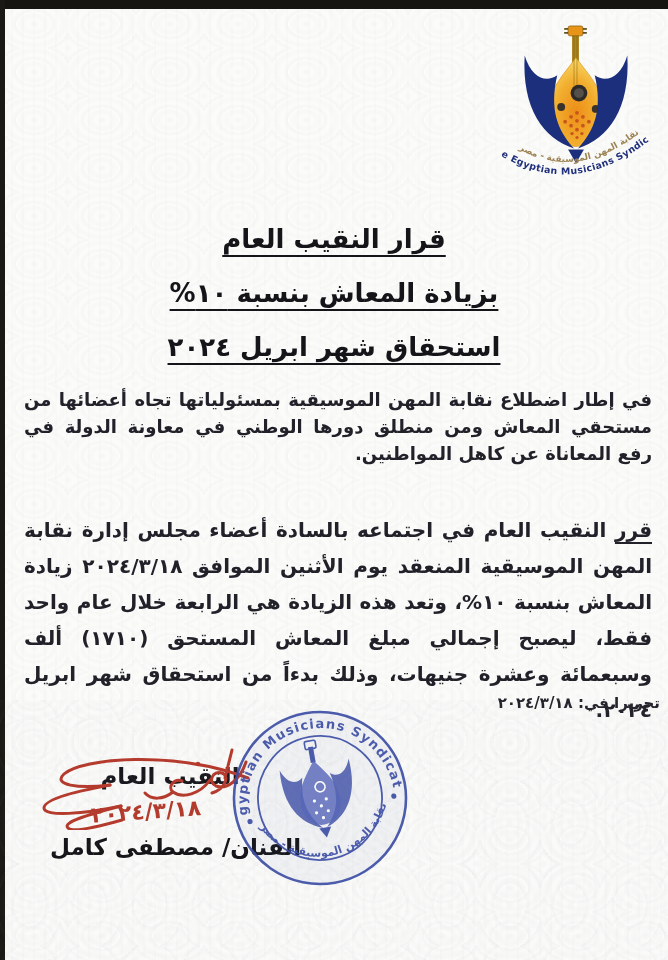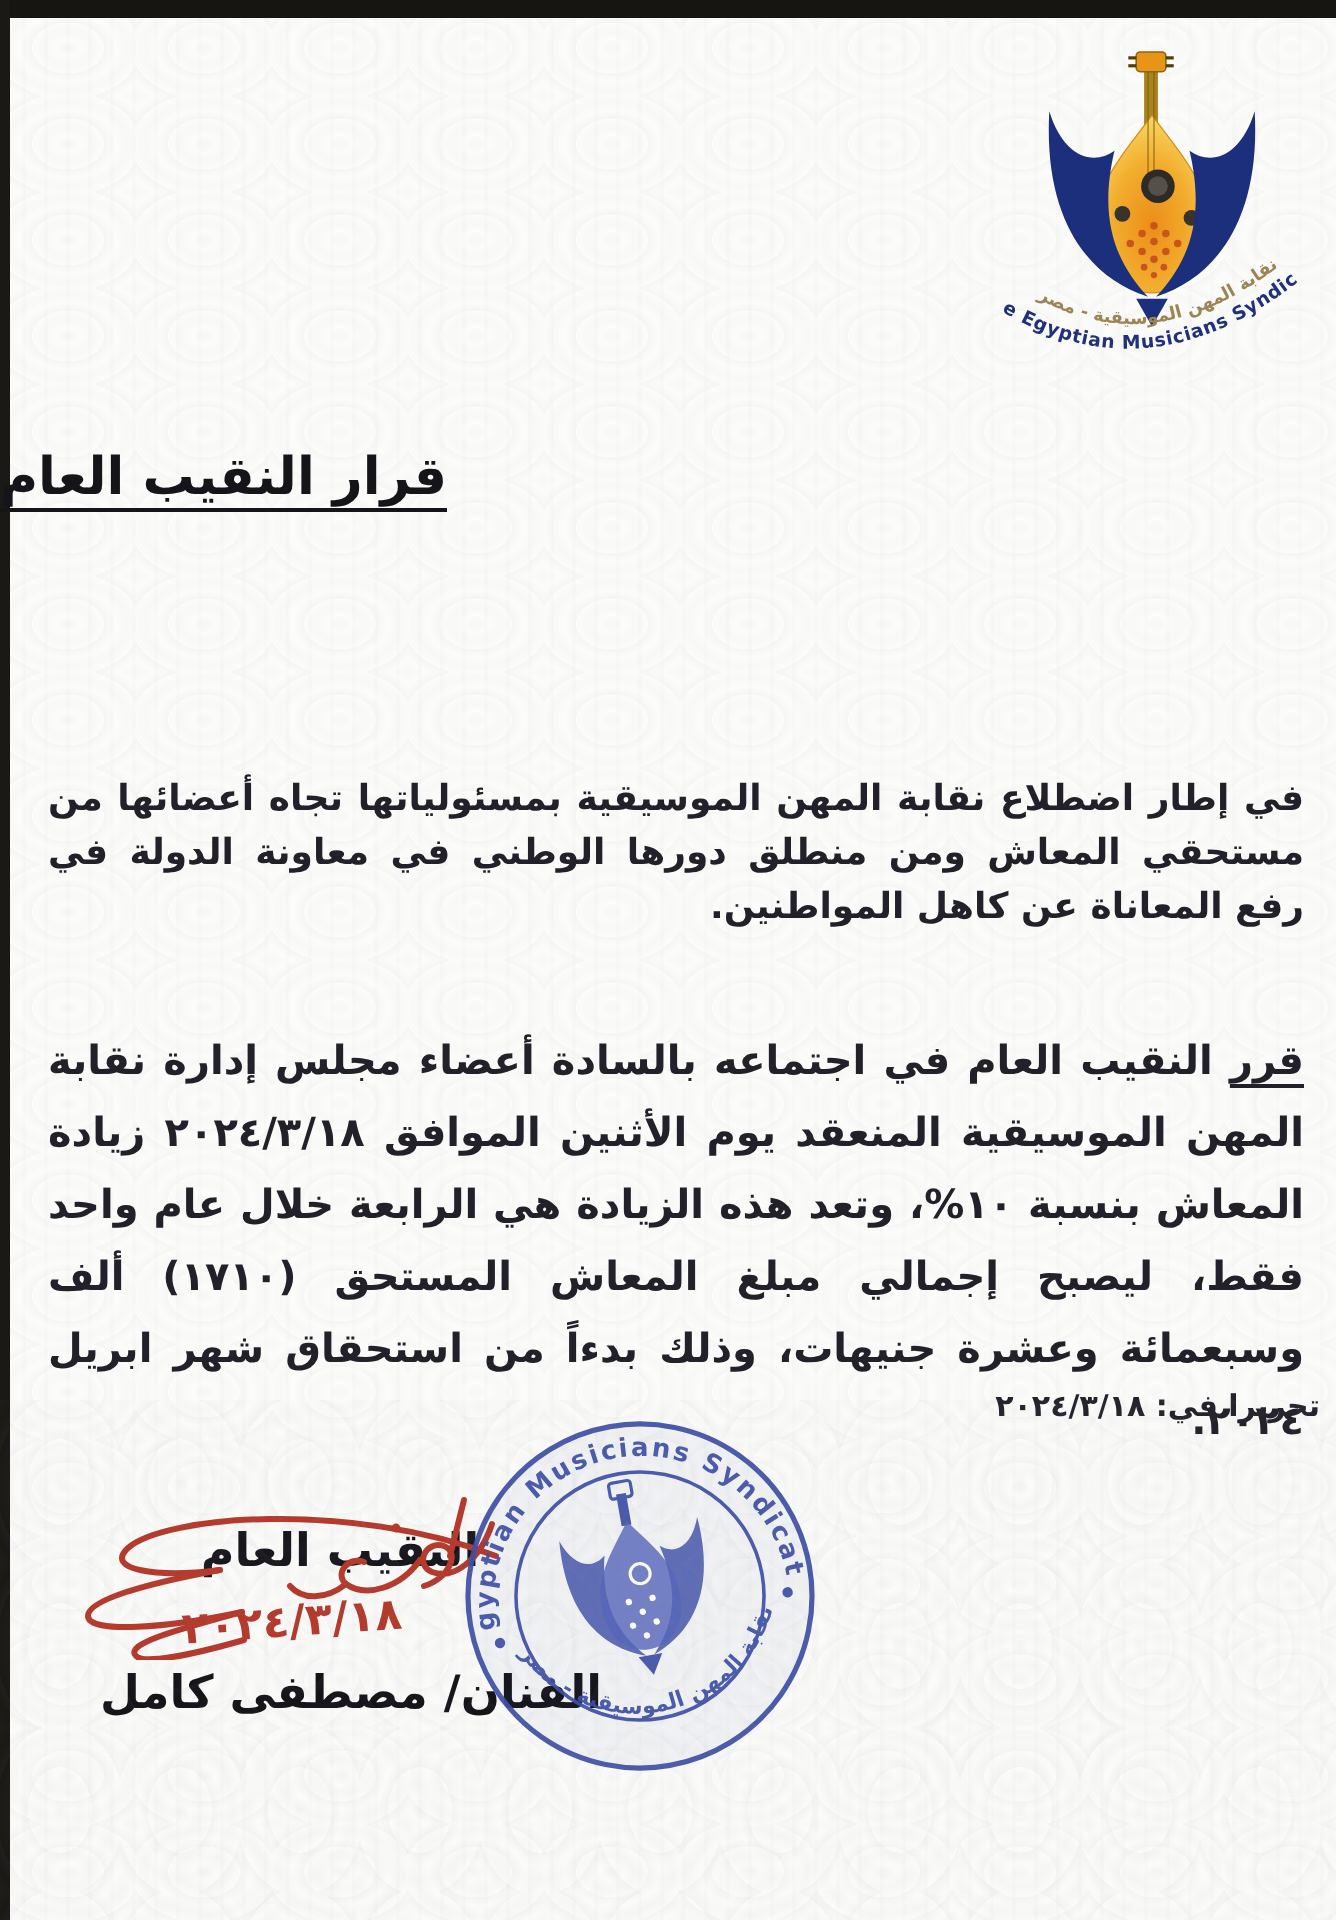--- a/index.html
+++ b/index.html
@@ -25,21 +25,21 @@
     content:"";position:absolute;left:0;right:0;top:700px;height:260px;pointer-events:none;
     background-image:
       repeating-radial-gradient(ellipse 30px 40px at 50% 50%, rgba(140,142,160,0.10) 0px, rgba(140,142,160,0) 5px, rgba(140,142,160,0.06) 10px, rgba(140,142,160,0) 16px);
     background-size:60px 82px;opacity:.6;
   }
   .edge-top{position:absolute;top:0;left:0;width:668px;height:9px;background:#161512;}
   .edge-left{position:absolute;top:0;left:0;width:5px;height:960px;background:#1a1915;}
 
   .logo{position:absolute;top:24px;right:8px;width:168px;height:156px;}
 
-  .title-block{position:absolute;top:212px;left:0;right:0;text-align:left;}
+  .title-block{position:absolute;top:212px;left:0;right:0;text-align:center;}
   .title-line{
     font-size:26px;font-weight:bold;line-height:54px;color:#141419;
     text-decoration:underline;text-decoration-thickness:2px;text-underline-offset:7px;
     direction:rtl;
   }
   .body-par{
     position:absolute;right:16px;left:24px;direction:rtl;text-align:justify;
     font-weight:bold;color:#222129;
   }
   .par1{top:386px;font-size:18px;line-height:27px;}
@@ -126,20 +126,22 @@
     <text font-size="9" font-weight="bold" fill="#9d8455">
       <textPath href="#lg-ar" startOffset="50%" text-anchor="middle">نقابة المهن الموسيقية - مصر</textPath>
     </text>
     <text font-size="9.5" font-weight="bold" fill="#20307c" letter-spacing="0.4">
       <textPath href="#lg-en" startOffset="50%" text-anchor="middle">The Egyptian Musicians Syndicate</textPath>
     </text>
   </svg>
 
   <div class="title-block">
     <div class="title-line">قرار النقيب العام</div>
+    <div class="title-line">بزيادة المعاش بنسبة ١٠%</div>
+    <div class="title-line">استحقاق شهر ابريل ٢٠٢٤</div>
   </div>
 
   <div class="body-par par1">في إطار اضطلاع نقابة المهن الموسيقية بمسئولياتها تجاه أعضائها من مستحقي المعاش ومن منطلق دورها الوطني في معاونة الدولة في رفع المعاناة عن كاهل المواطنين.</div>
   <div class="body-par par2"><span class="lead-underline">قرر</span><span> النقيب العام في اجتماعه بالسادة أعضاء مجلس إدارة نقابة المهن الموسيقية المنعقد يوم الأثنين الموافق ٢٠٢٤/٣/١٨ زيادة المعاش بنسبة ١٠%، وتعد هذه الزيادة هي الرابعة خلال عام واحد فقط، ليصبح إجمالي مبلغ المعاش المستحق (١٧١٠) ألف وسبعمائة وعشرة جنيهات، وذلك بدءاً من استحقاق شهر ابريل ٢٠٢٤.</span></div>
 
   <div class="dated">تحريرا في: ٢٠٢٤/٣/١٨</div>
 
   <div class="sig-title">النقيب العام</div>
 
   <svg class="sig-svg" viewBox="0 0 232 88">

